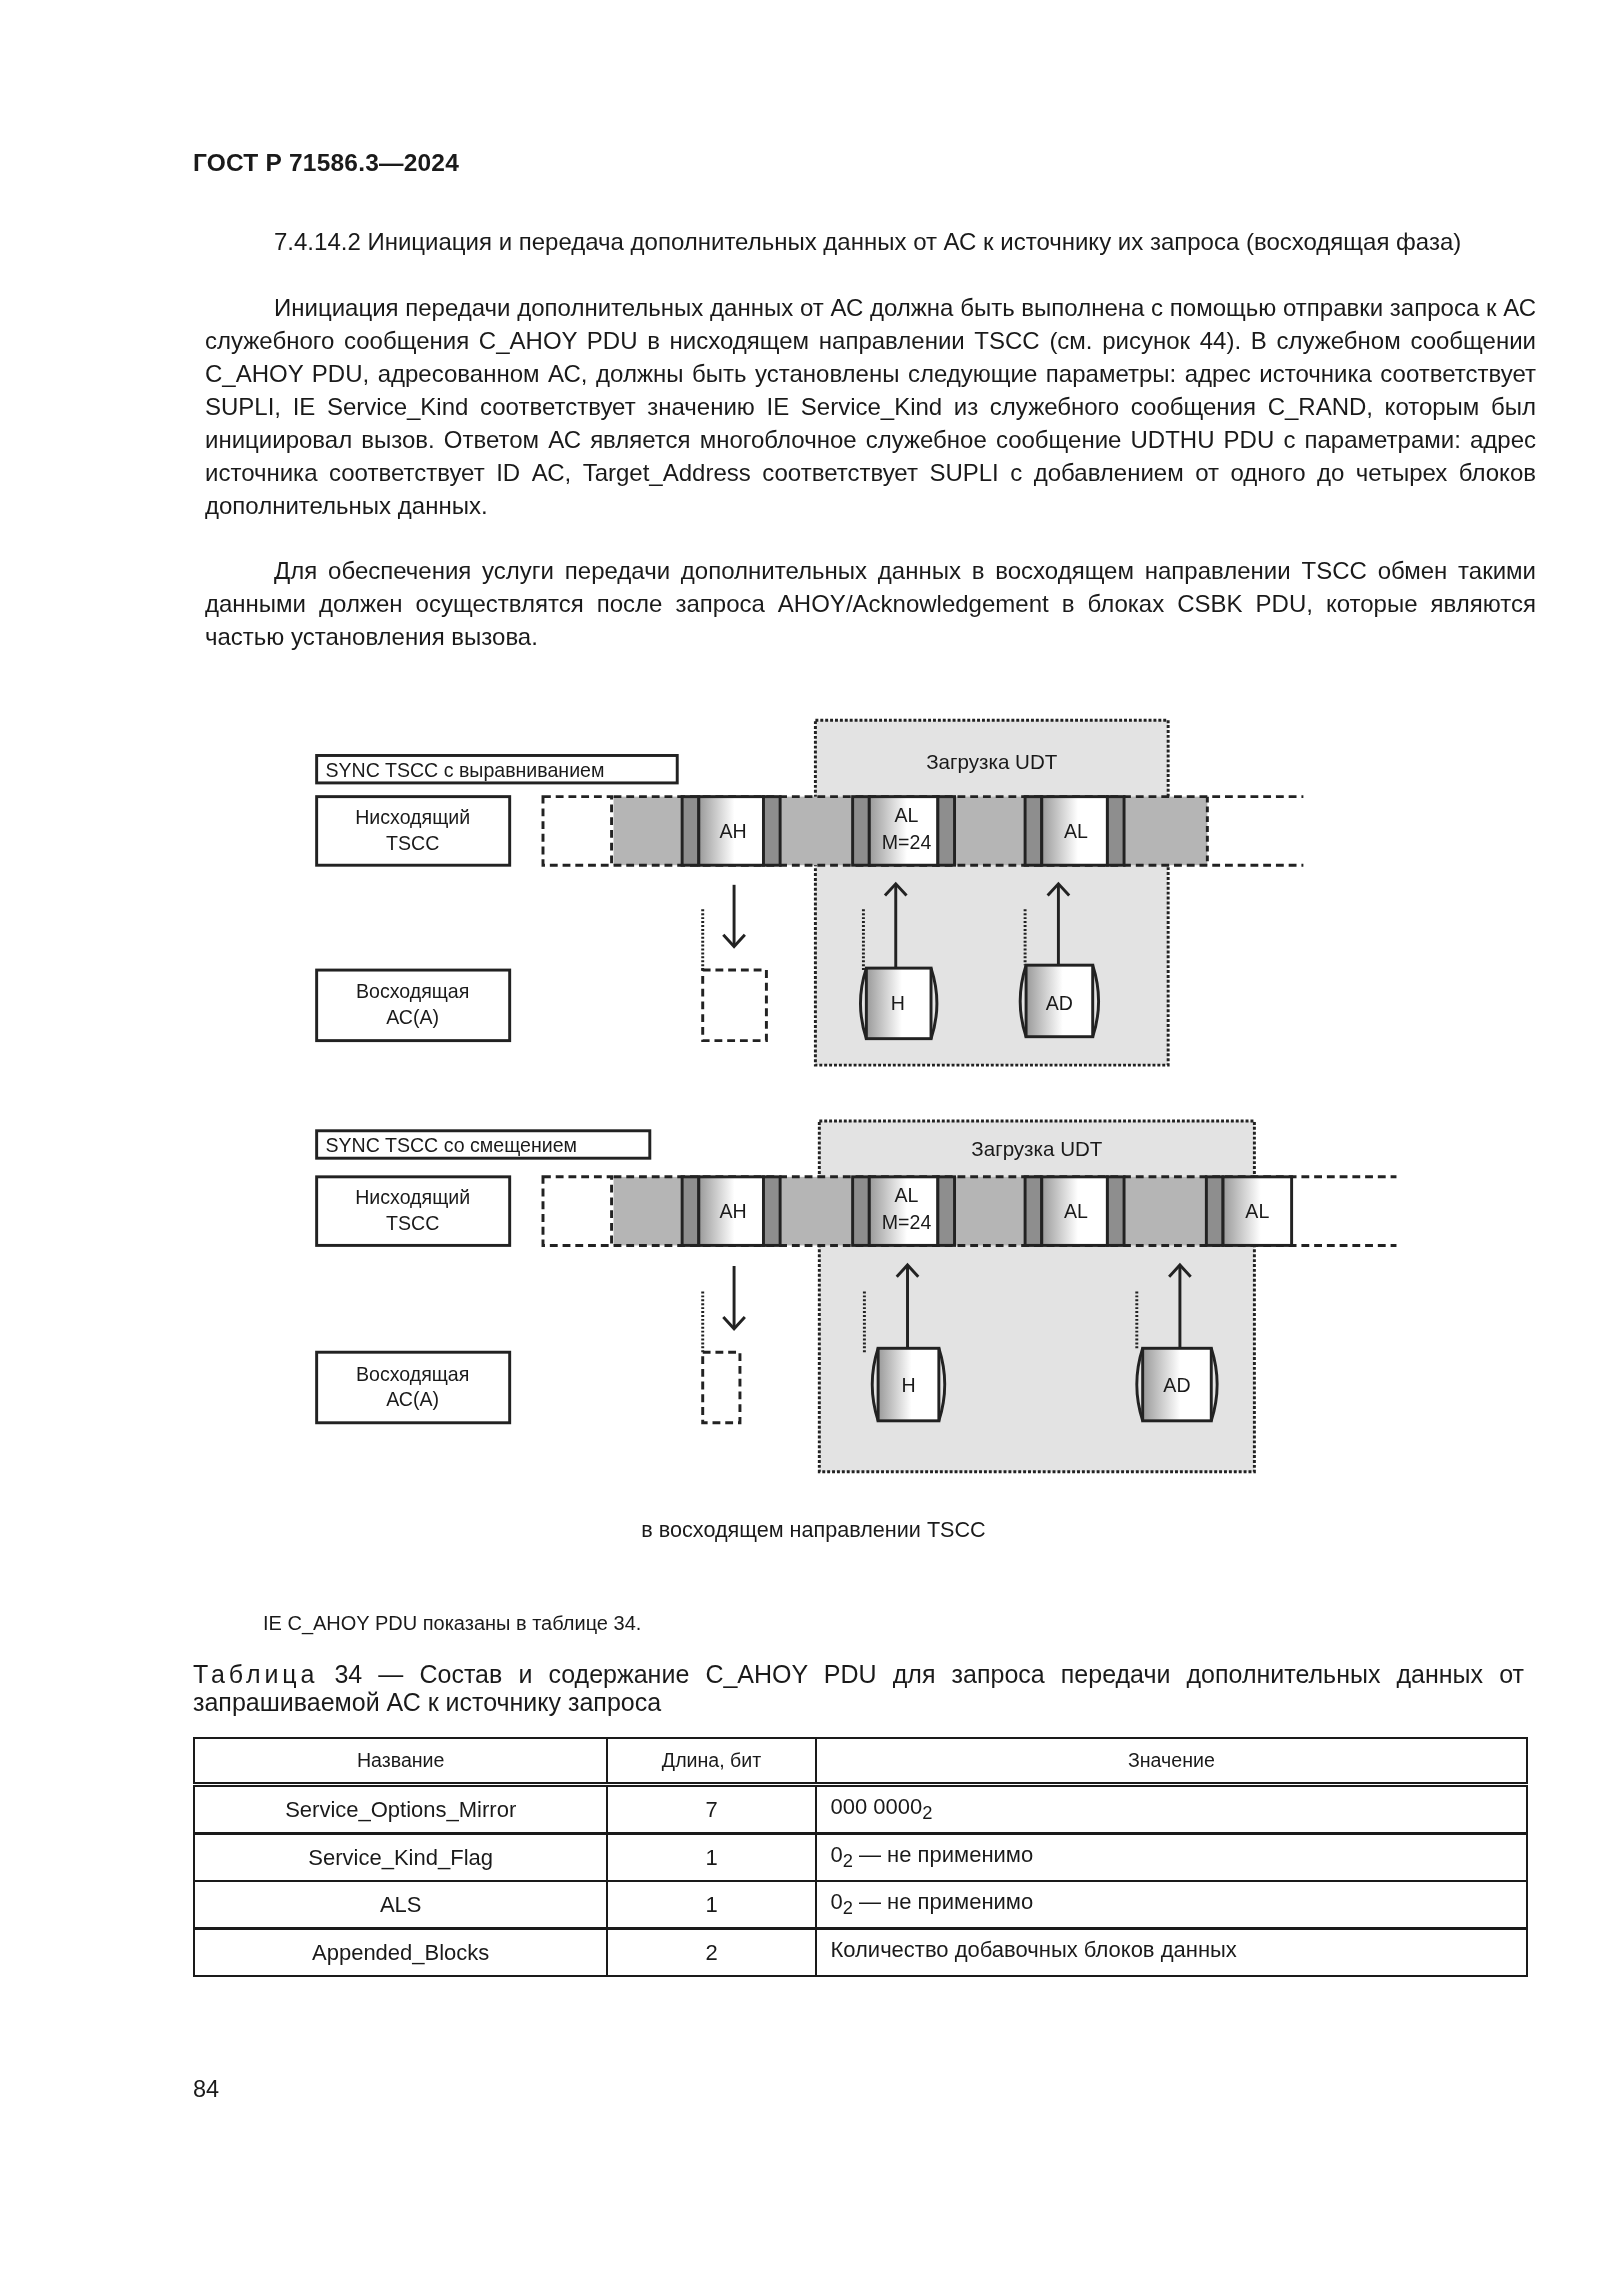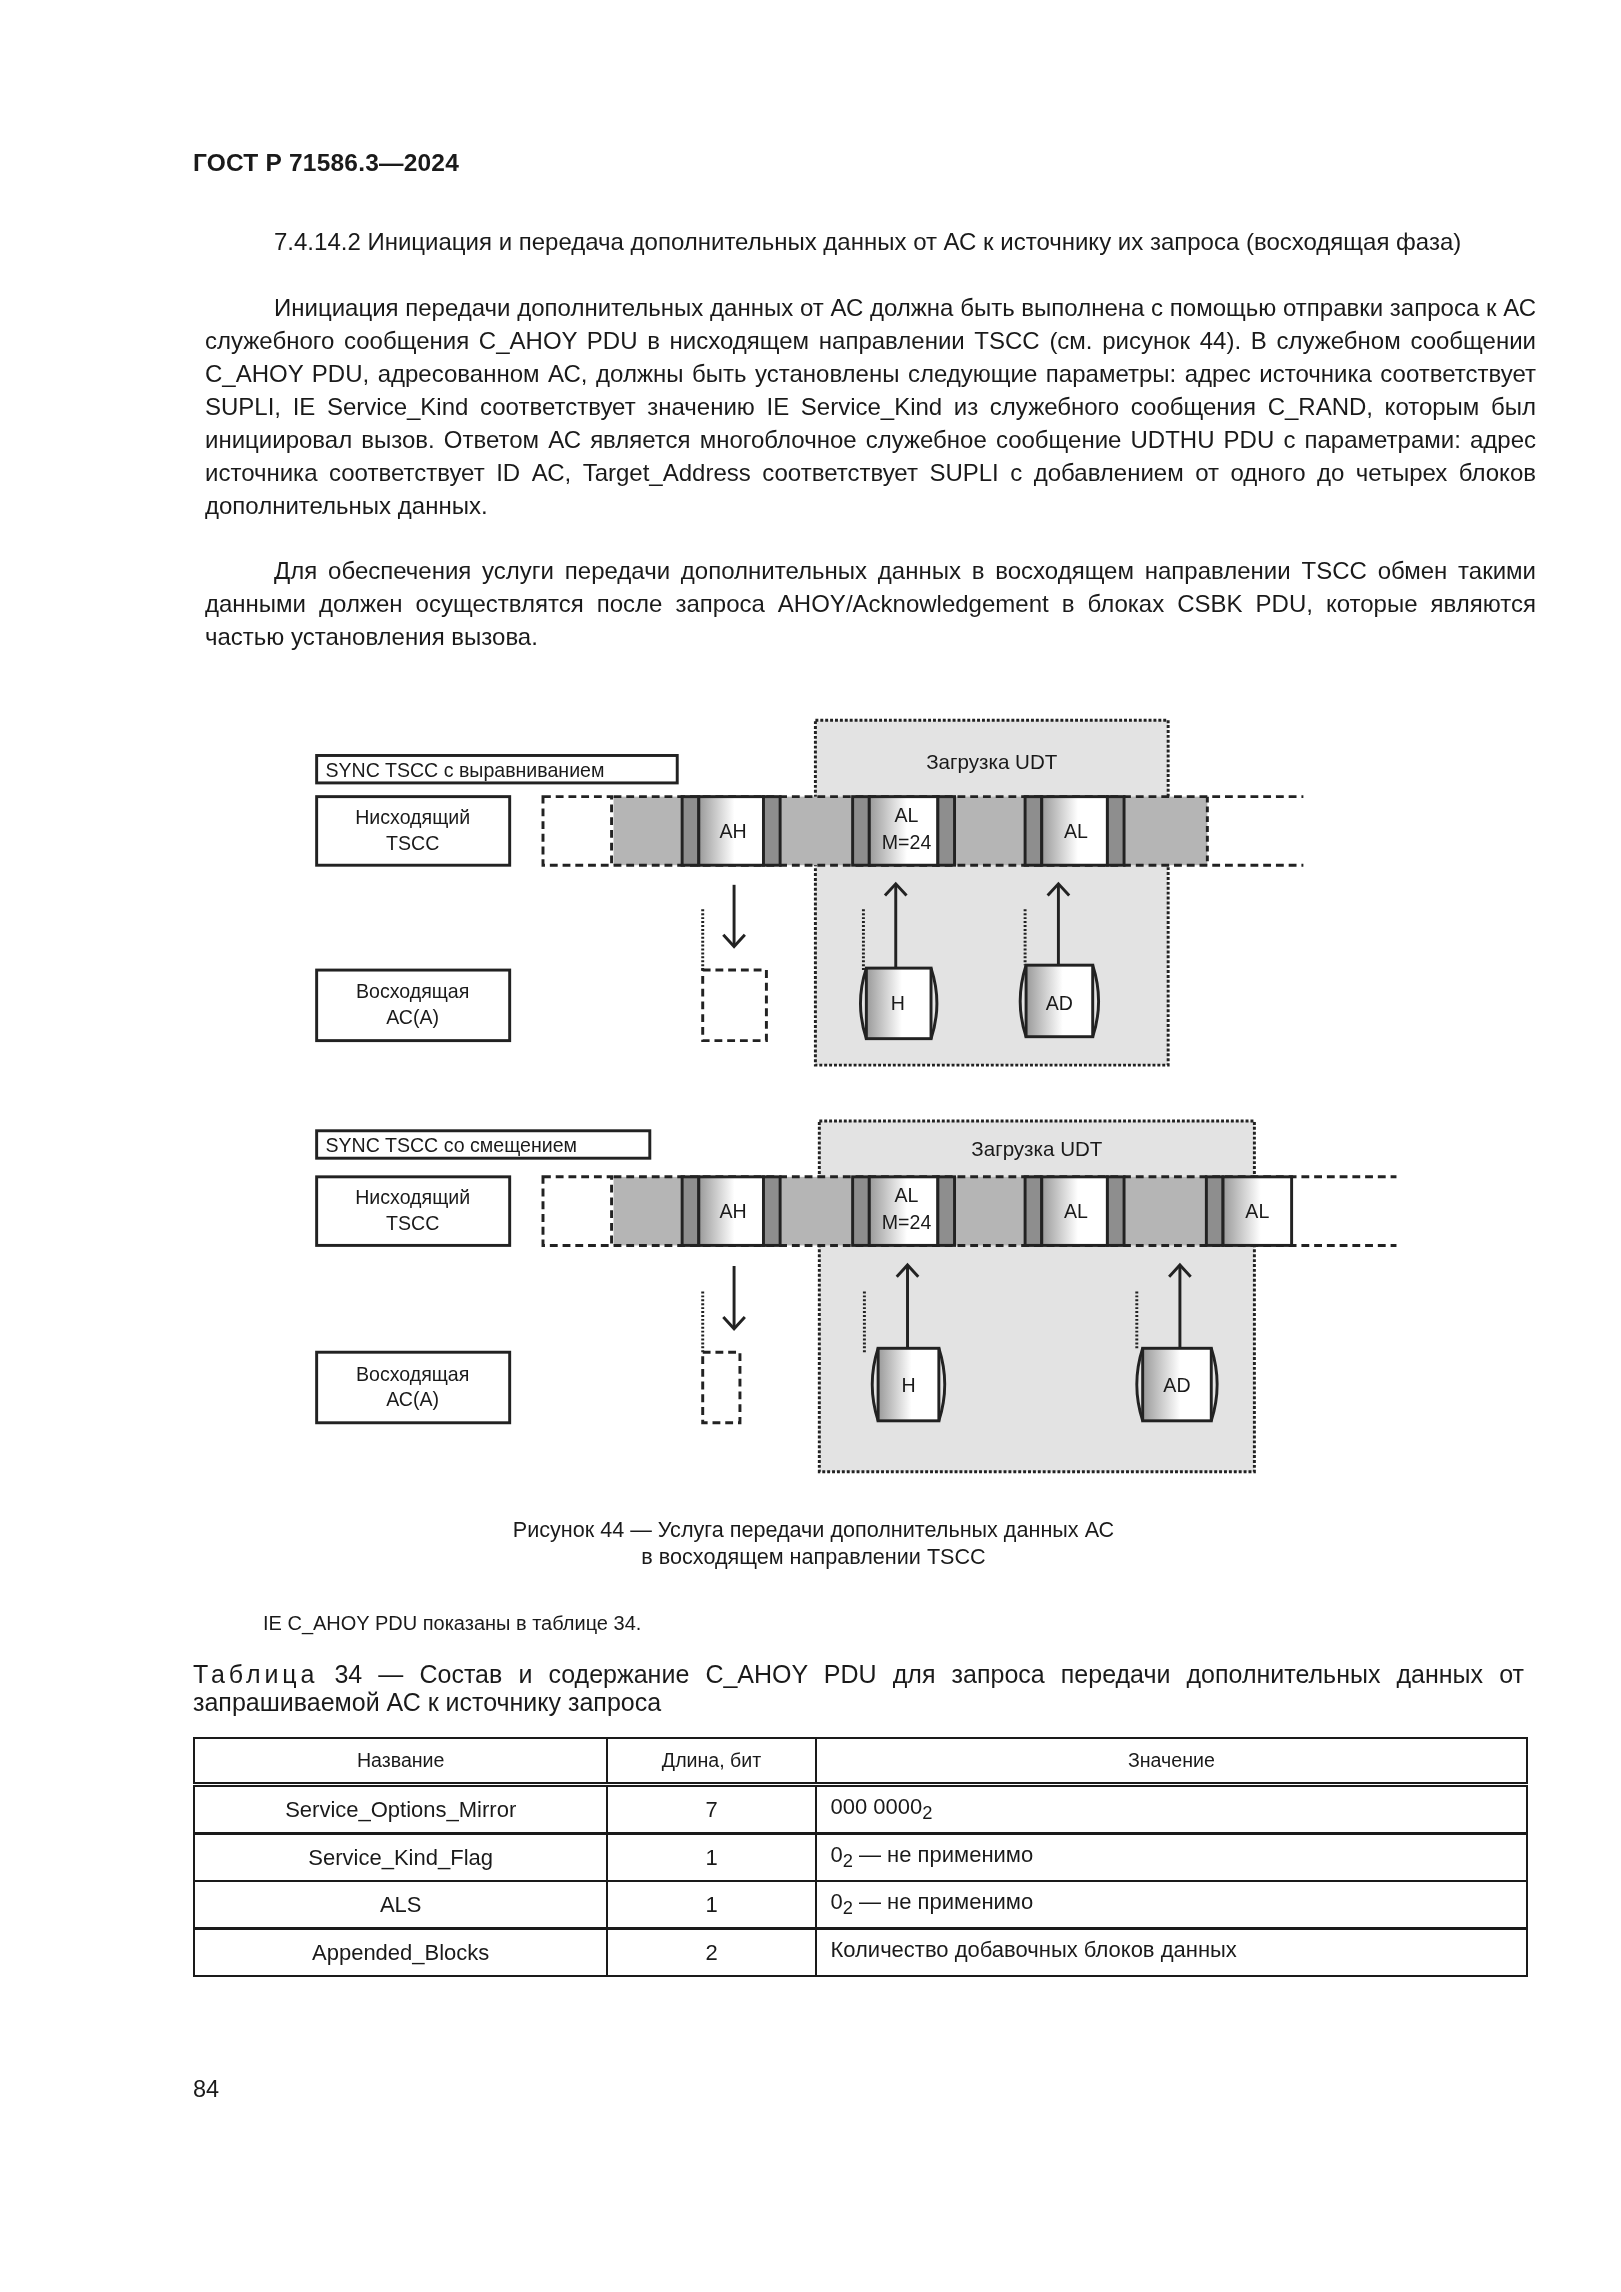--- a/index.html
+++ b/index.html
@@ -154,21 +154,20 @@
     <line x1="1160" y1="1318" x2="1160" y2="1376" stroke="#222" stroke-width="3" stroke-dasharray="2,2"></line>
     <line x1="1204" y1="1292" x2="1204" y2="1376" stroke="#222" stroke-width="3"></line>
     <polyline points="1193,1303 1204,1291 1215,1303" fill="none" stroke="#222" stroke-width="3"></polyline>
     <path d="M1166,1376 Q1154,1413 1166,1450 M1236,1376 Q1248,1413 1236,1450" fill="none" stroke="#222" stroke-width="3"></path>
     <rect x="1166" y="1376" width="70" height="74" fill="url(#blk)" stroke="#222" stroke-width="3"></rect>
     <text x="1201" y="1421" text-anchor="middle" font-size="20">AD</text>
   </g>
 </svg>
 
 <div class="caption" style="top:1516px;">
-  <div>Рисунок 44 — Услуга передачи дополнительных данных АС</div>
   <div>в восходящем направлении TSCC</div>
 </div>
 
 <div class="plain" style="left:263px; top:1612px;">IE C_AHOY PDU показаны в таблице 34.</div>
 
 <div class="tcap" style="top:1660px;"><span class="spaced">Таблица</span><span> 34 — Состав и содержание C_AHOY PDU для запроса передачи дополнительных данных от запрашиваемой АС к источнику запроса</span></div>
 
 <table class="t">
   <thead>
     <tr>

